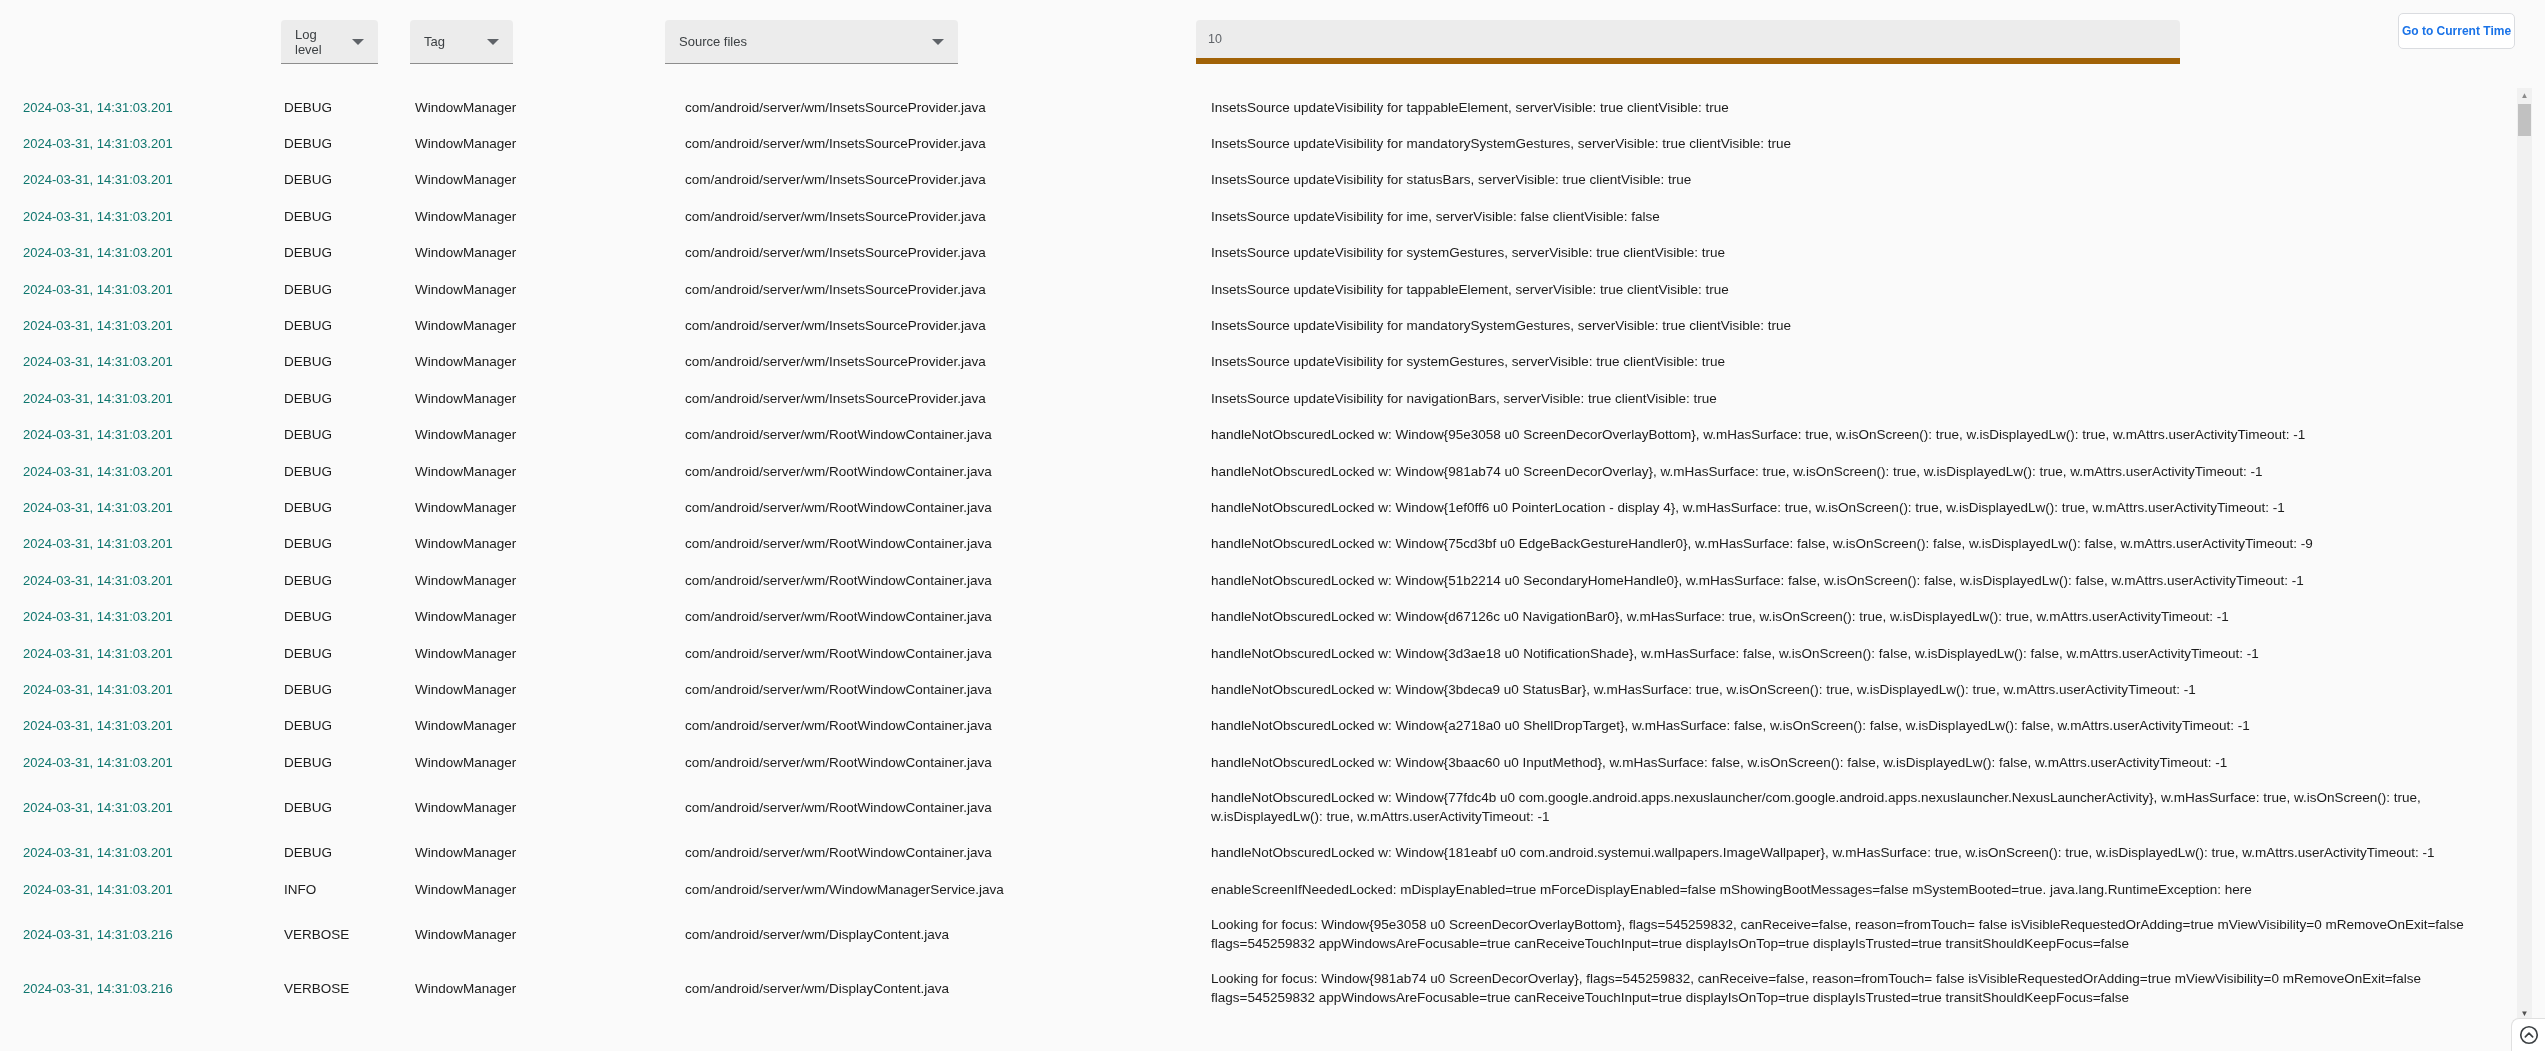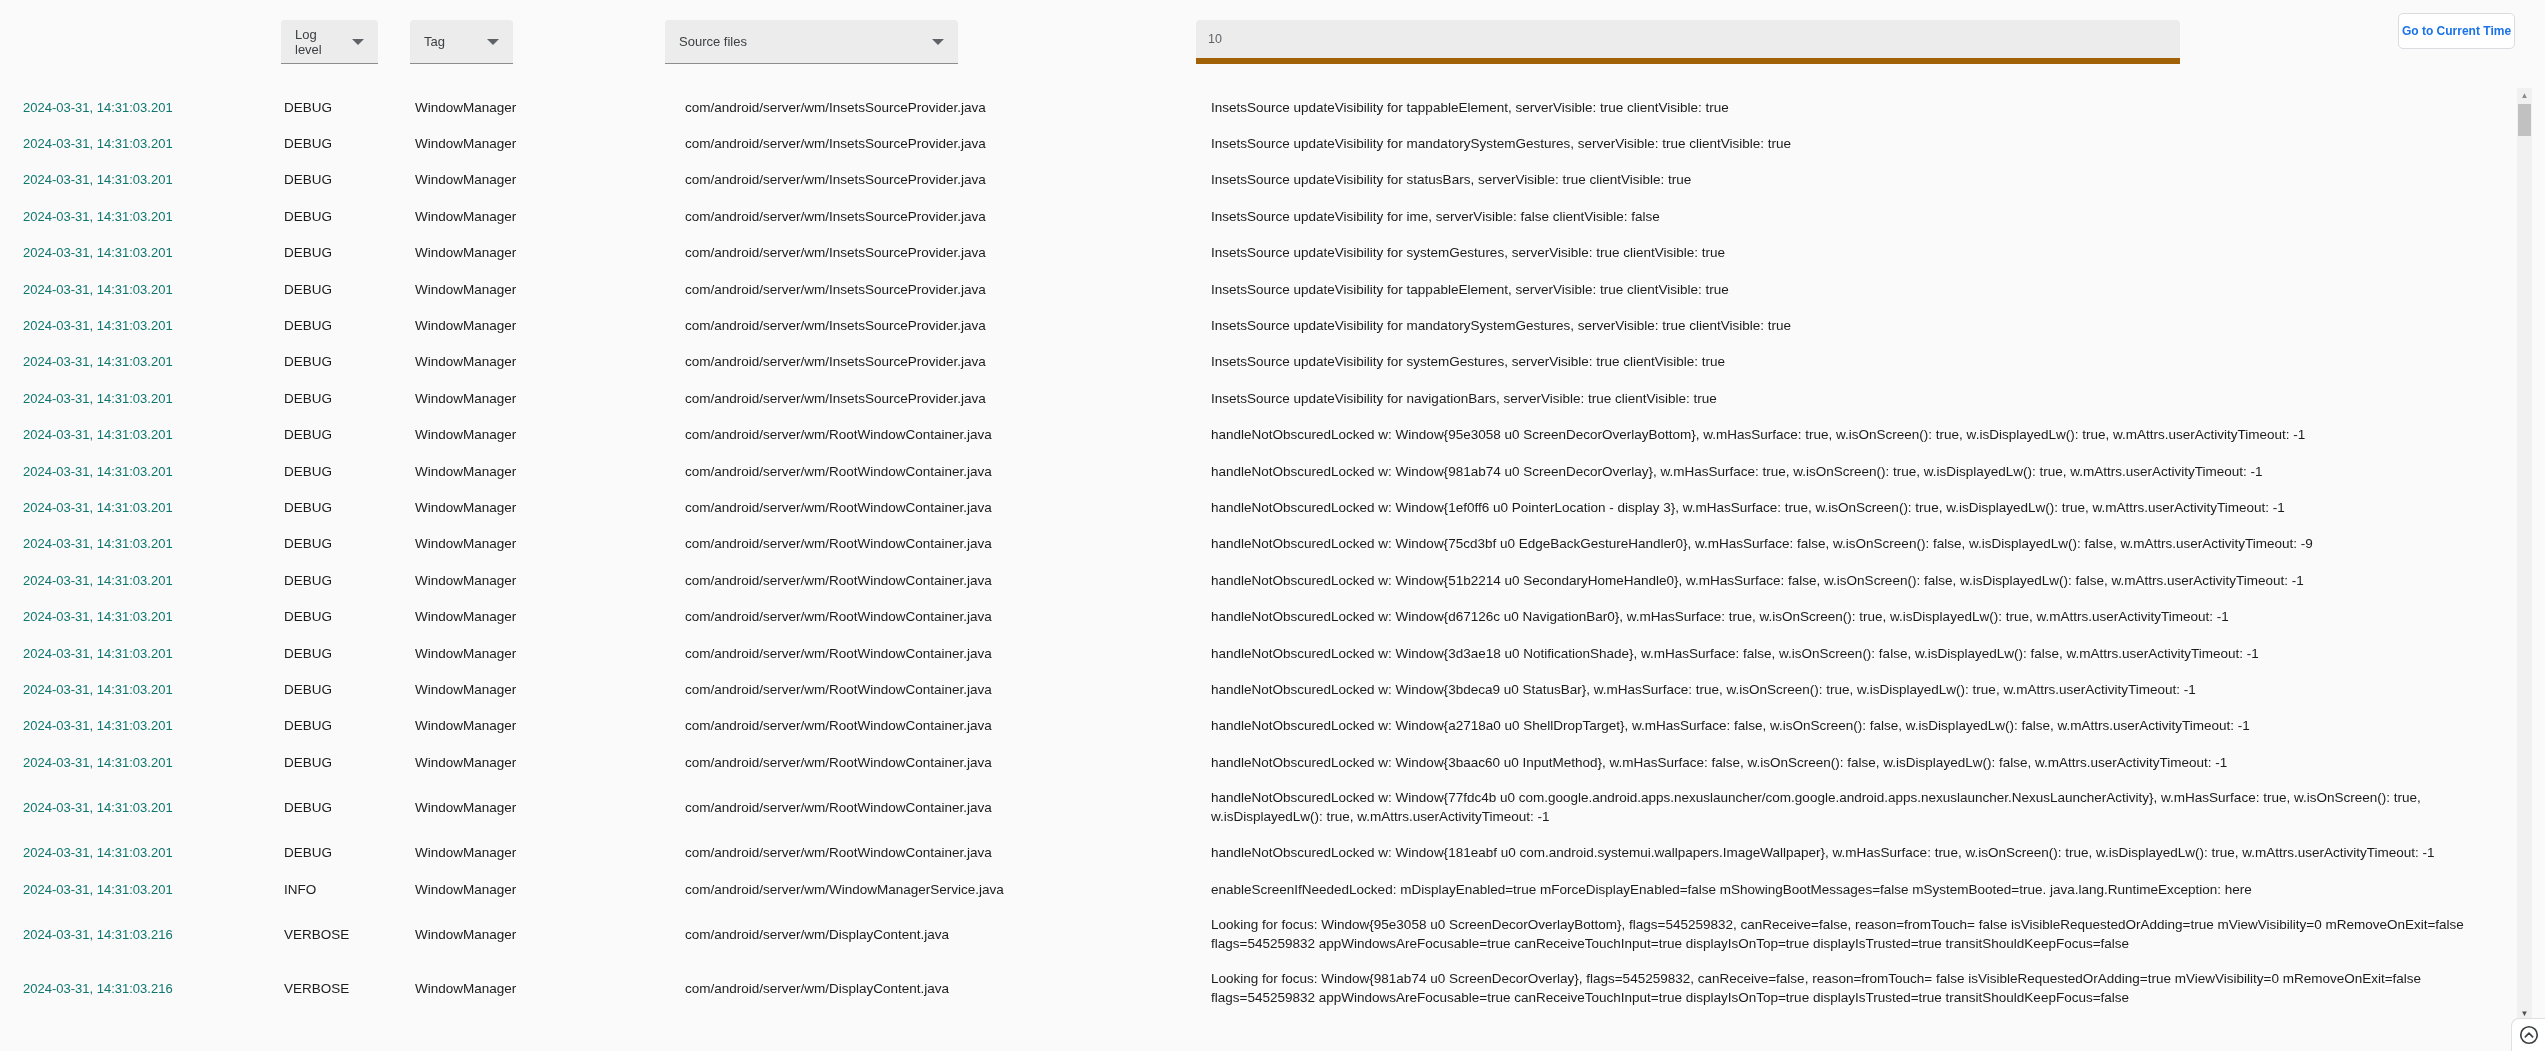--- a/index.html
+++ b/index.html
@@ -193,21 +193,21 @@
     <span class="cell-tag">WindowManager</span>
     <span class="cell-file">com/android/server/wm/RootWindowContainer.java</span>
     <span class="cell-msg">handleNotObscuredLocked w: Window{981ab74 u0 ScreenDecorOverlay}, w.mHasSurface: true, w.isOnScreen(): true, w.isDisplayedLw(): true, w.mAttrs.userActivityTimeout: -1</span>
   </div>
 
   <div class="log-row">
     <span class="cell-ts">2024-03-31, 14:31:03.201</span>
     <span class="cell-lvl">DEBUG</span>
     <span class="cell-tag">WindowManager</span>
     <span class="cell-file">com/android/server/wm/RootWindowContainer.java</span>
-    <span class="cell-msg">handleNotObscuredLocked w: Window{1ef0ff6 u0 PointerLocation - display 3}, w.mHasSurface: true, w.isOnScreen(): true, w.isDisplayedLw(): true, w.mAttrs.userActivityTimeout: -1</span>
+    <span class="cell-msg">handleNotObscuredLocked w: Window{1ef0ff6 u0 PointerLocation - display 4}, w.mHasSurface: true, w.isOnScreen(): true, w.isDisplayedLw(): true, w.mAttrs.userActivityTimeout: -1</span>
   </div>
 
   <div class="log-row">
     <span class="cell-ts">2024-03-31, 14:31:03.201</span>
     <span class="cell-lvl">DEBUG</span>
     <span class="cell-tag">WindowManager</span>
     <span class="cell-file">com/android/server/wm/RootWindowContainer.java</span>
     <span class="cell-msg">handleNotObscuredLocked w: Window{75cd3bf u0 EdgeBackGestureHandler0}, w.mHasSurface: false, w.isOnScreen(): false, w.isDisplayedLw(): false, w.mAttrs.userActivityTimeout: -9</span>
   </div>
 

